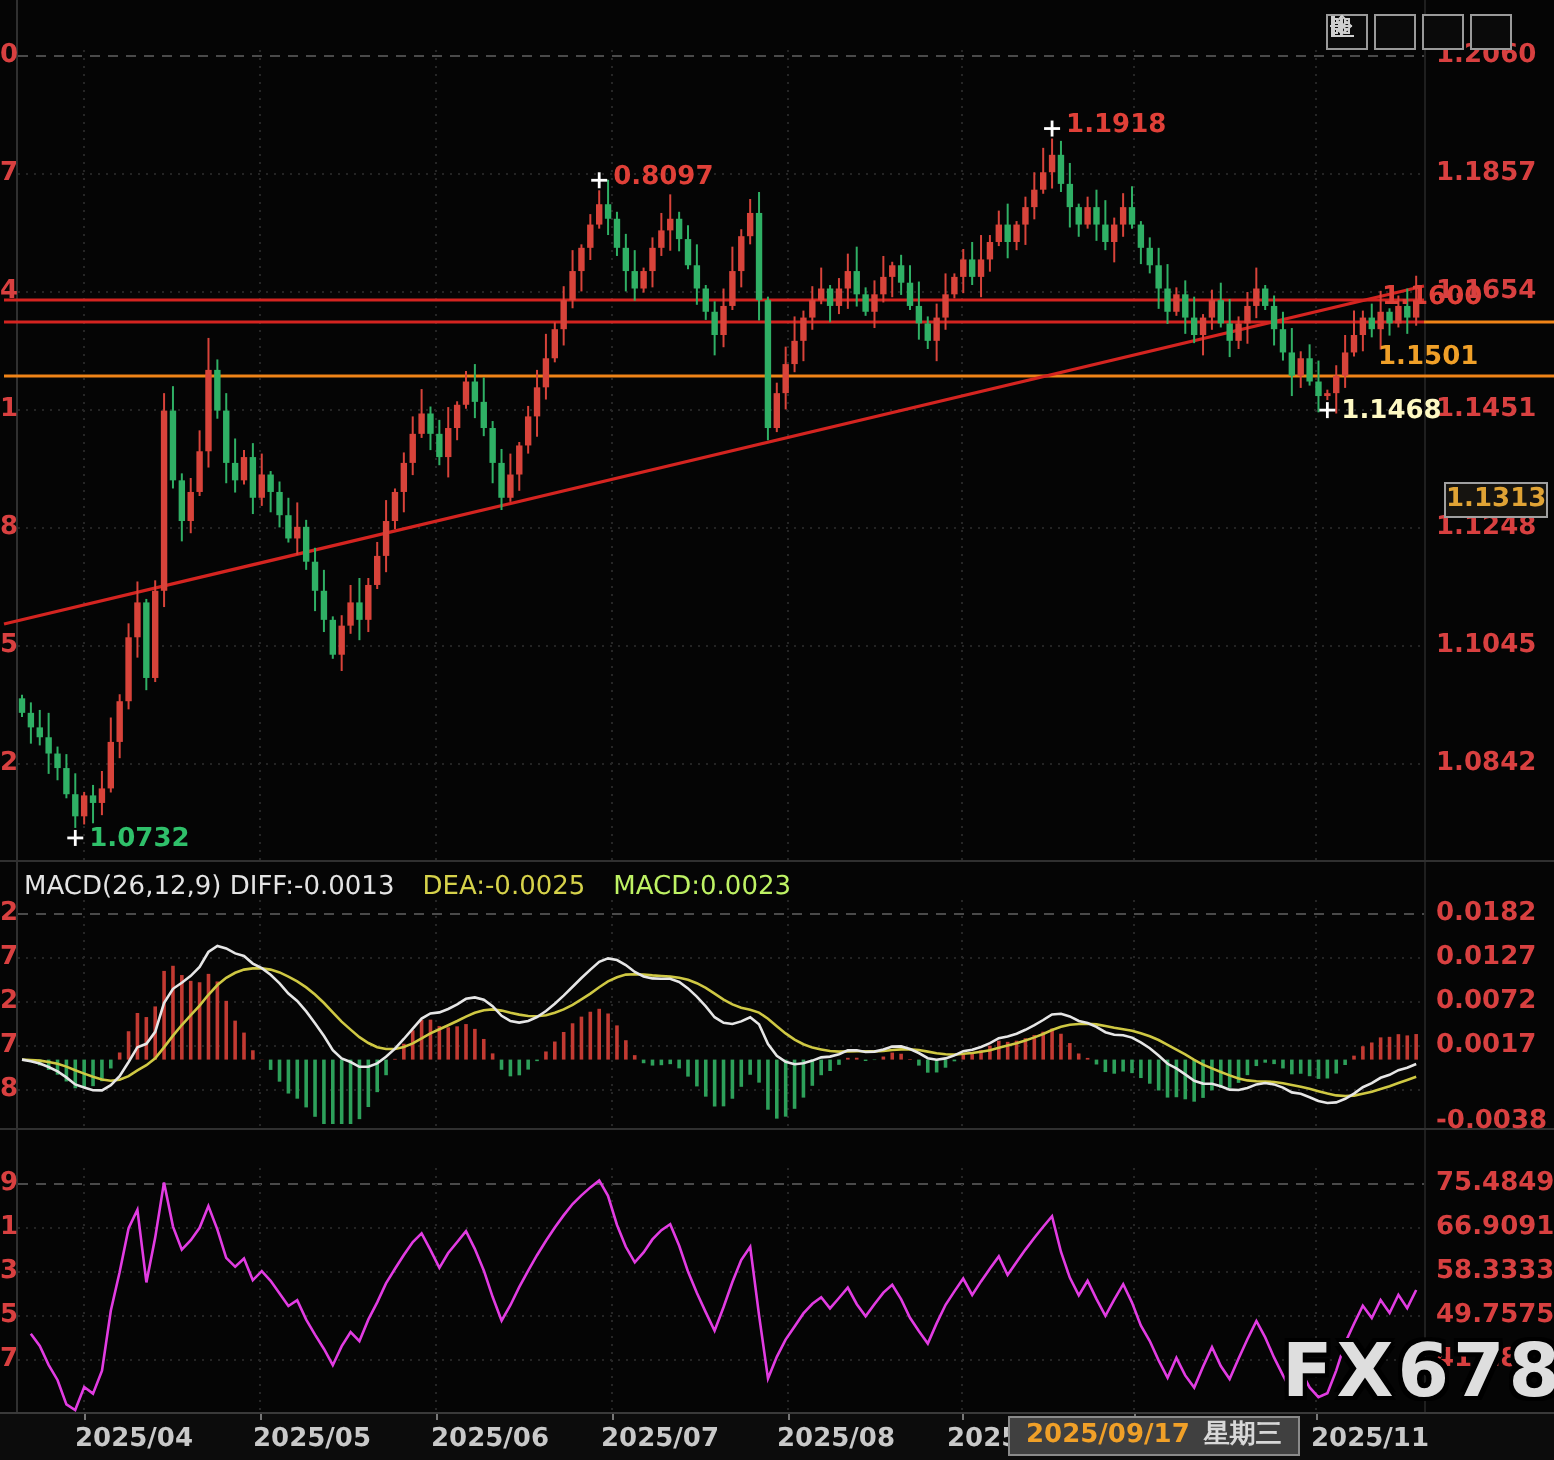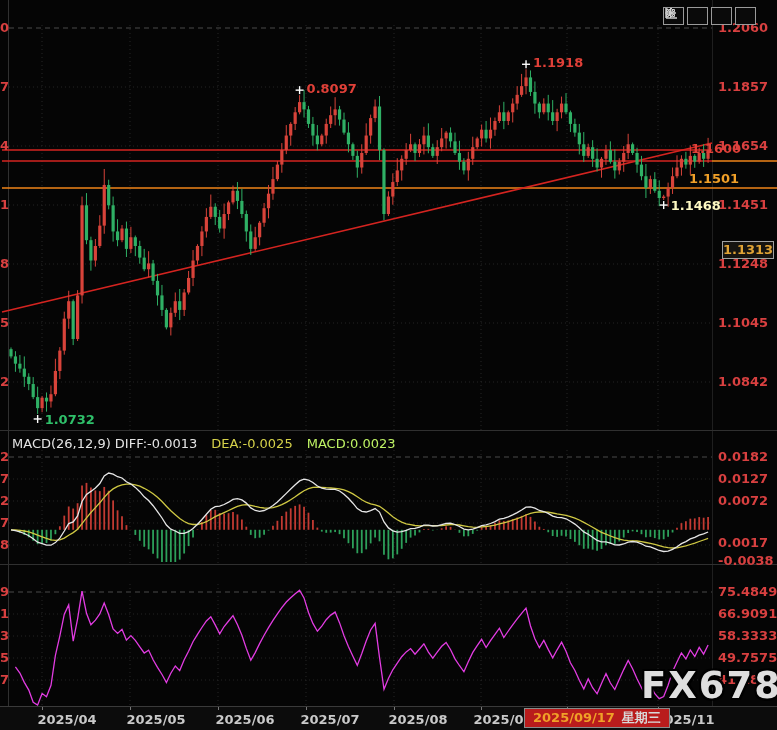--- a/index.html
+++ b/index.html
@@ -20,21 +20,21 @@
   .panel-hdr .w{color:#e4e4e4;} .panel-hdr .y{color:#d6d24a;margin-left:14px;}
   .panel-hdr .m{color:#bef264;margin-left:14px;}
   .price-tag{position:absolute;left:722px;top:241px;width:50px;height:16px;background:#161410;
              border:1px solid #a0a0a0;color:#e0a335;font-size:13px;font-weight:600;
              text-align:center;line-height:16px;z-index:5;}
   .ann{position:absolute;font-size:13px;font-weight:700;z-index:4;white-space:nowrap;}
   .xbar{position:absolute;left:0;top:706px;width:777px;height:24px;background:#0c0c0c;
         border-top:1px solid #3a3a3a;z-index:3;}
   .xlbl{position:absolute;top:5px;font-size:13px;font-weight:600;color:#c9c9c9;transform:translateX(-50%);}
   .xtick{position:absolute;top:0;width:1px;height:3px;background:#777;}
-  .datebox{position:absolute;left:524px;top:1px;height:18px;padding:0 8px;background:#b91c1c;
+  .datebox{position:absolute;left:504px;top:1px;height:18px;padding:0 8px;background:#404040;
            border:1px solid #8a8a8a;font-size:13px;font-weight:600;line-height:18px;z-index:4;white-space:nowrap;}
   .datebox .d{color:#f0a028;} .datebox .wd{color:#d8d8d8;margin-left:7px;}
   .watermark{position:absolute;left:641px;top:664px;font-size:37px;font-weight:700;color:#dedede;
              letter-spacing:2px;z-index:7;
              text-shadow:2px 2px 0 #000,-2px -2px 0 #000,2px -2px 0 #000,-2px 2px 0 #000,0 2px 0 #000,2px 0 0 #000;}
 </style>
 </head>
 <body>
 
 <div id="app">
@@ -615,21 +615,21 @@
       <div class="lbl axis-red" style="left: 718px; top: 20px;">1.2060</div>
       <div class="lbl axis-red" style="left: 718px; top: 79px;">1.1857</div>
       <div class="lbl axis-red" style="left: 718px; top: 138px;">1.1654</div>
       <div class="lbl axis-red" style="left: 718px; top: 197px;">1.1451</div>
       <div class="lbl axis-red" style="left: 718px; top: 256px;">1.1248</div>
       <div class="lbl axis-red" style="left: 718px; top: 315px;">1.1045</div>
       <div class="lbl axis-red" style="left: 718px; top: 374px;">1.0842</div>
       <div class="lbl axis-red" style="left: 718px; top: 449px;">0.0182</div>
       <div class="lbl axis-red" style="left: 718px; top: 471px;">0.0127</div>
       <div class="lbl axis-red" style="left: 718px; top: 493px;">0.0072</div>
-      <div class="lbl axis-red" style="left: 718px; top: 515px; margin-top: 20px;">0.0017</div>
+      <div class="lbl axis-red" style="left: 718px; top: 515px;">0.0017</div>
       <div class="lbl axis-red" style="left: 718px; top: 529px; margin-top: 24px;">-0.0038</div>
       <div class="lbl axis-red" style="left: 718px; top: 584px;">75.4849</div>
       <div class="lbl axis-red" style="left: 718px; top: 606px;">66.9091</div>
       <div class="lbl axis-red" style="left: 718px; top: 628px;">58.3333</div>
       <div class="lbl axis-red" style="left: 718px; top: 650px;">49.7575</div>
       <div class="lbl axis-red" style="left: 718px; top: 672px;">41.1817</div>
     </div>
   <div id="left-digits">
       <div class="leftclip" style="left: 0px; top: 20px;">
         <span>0</span>

